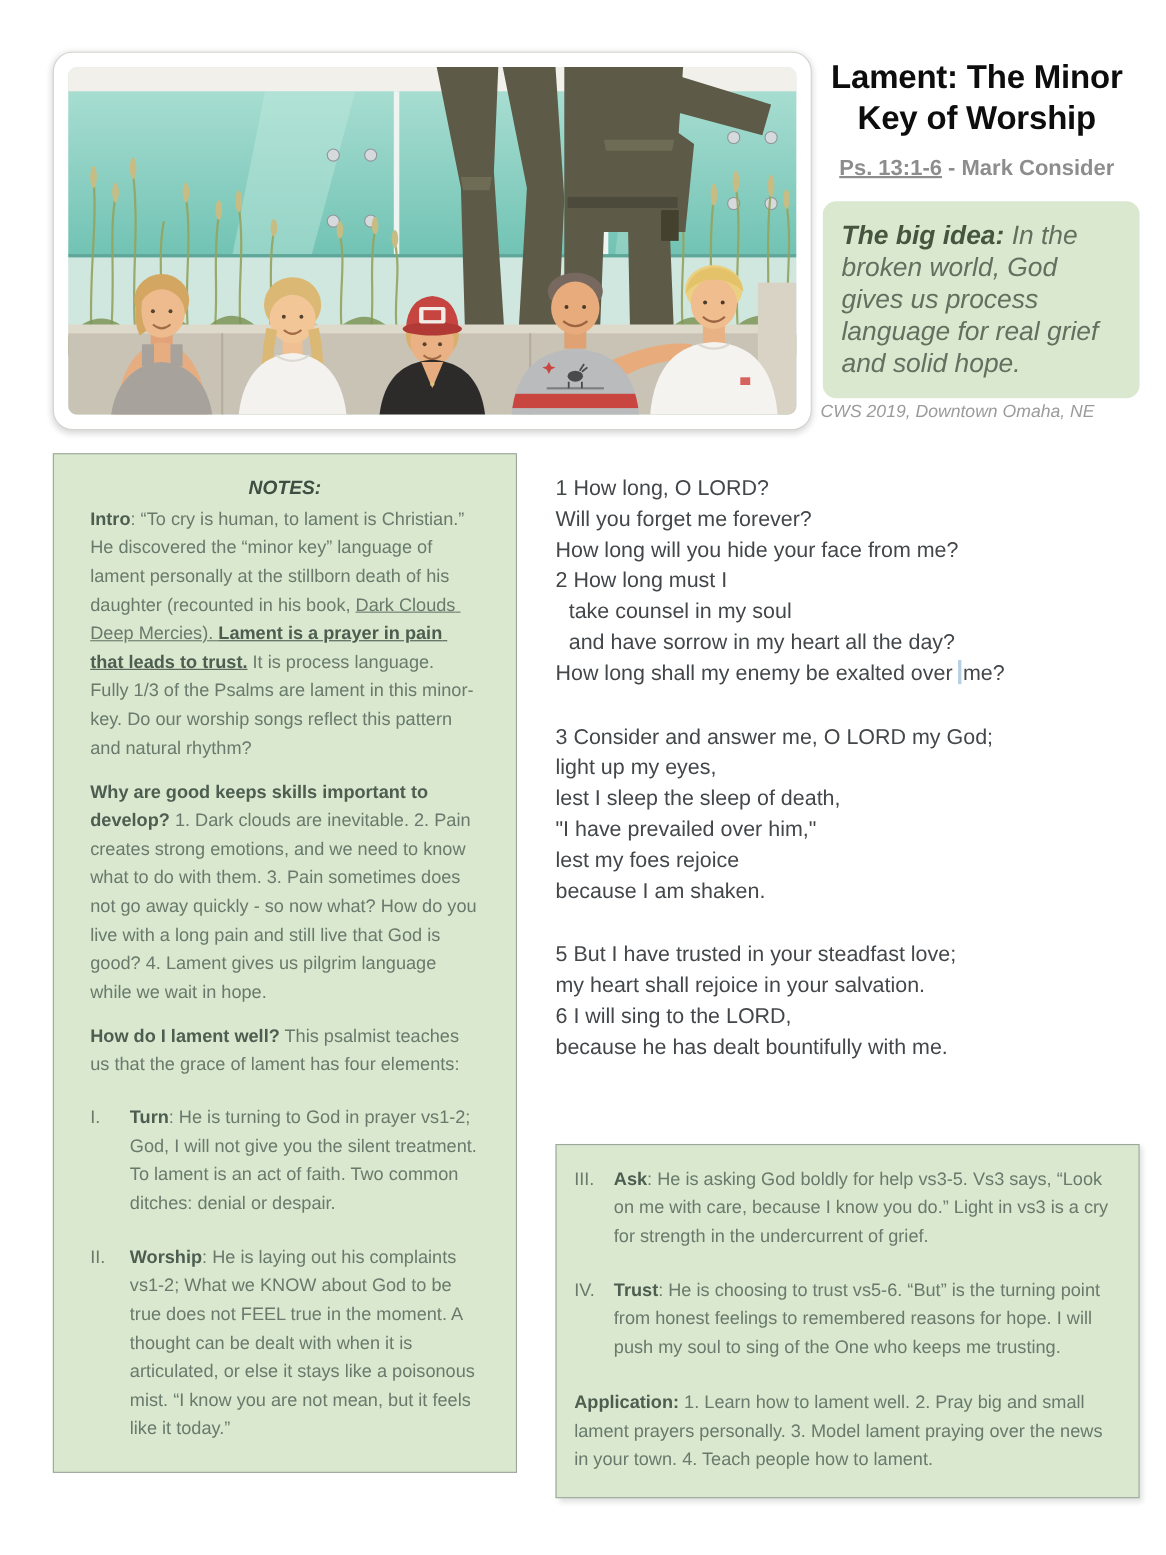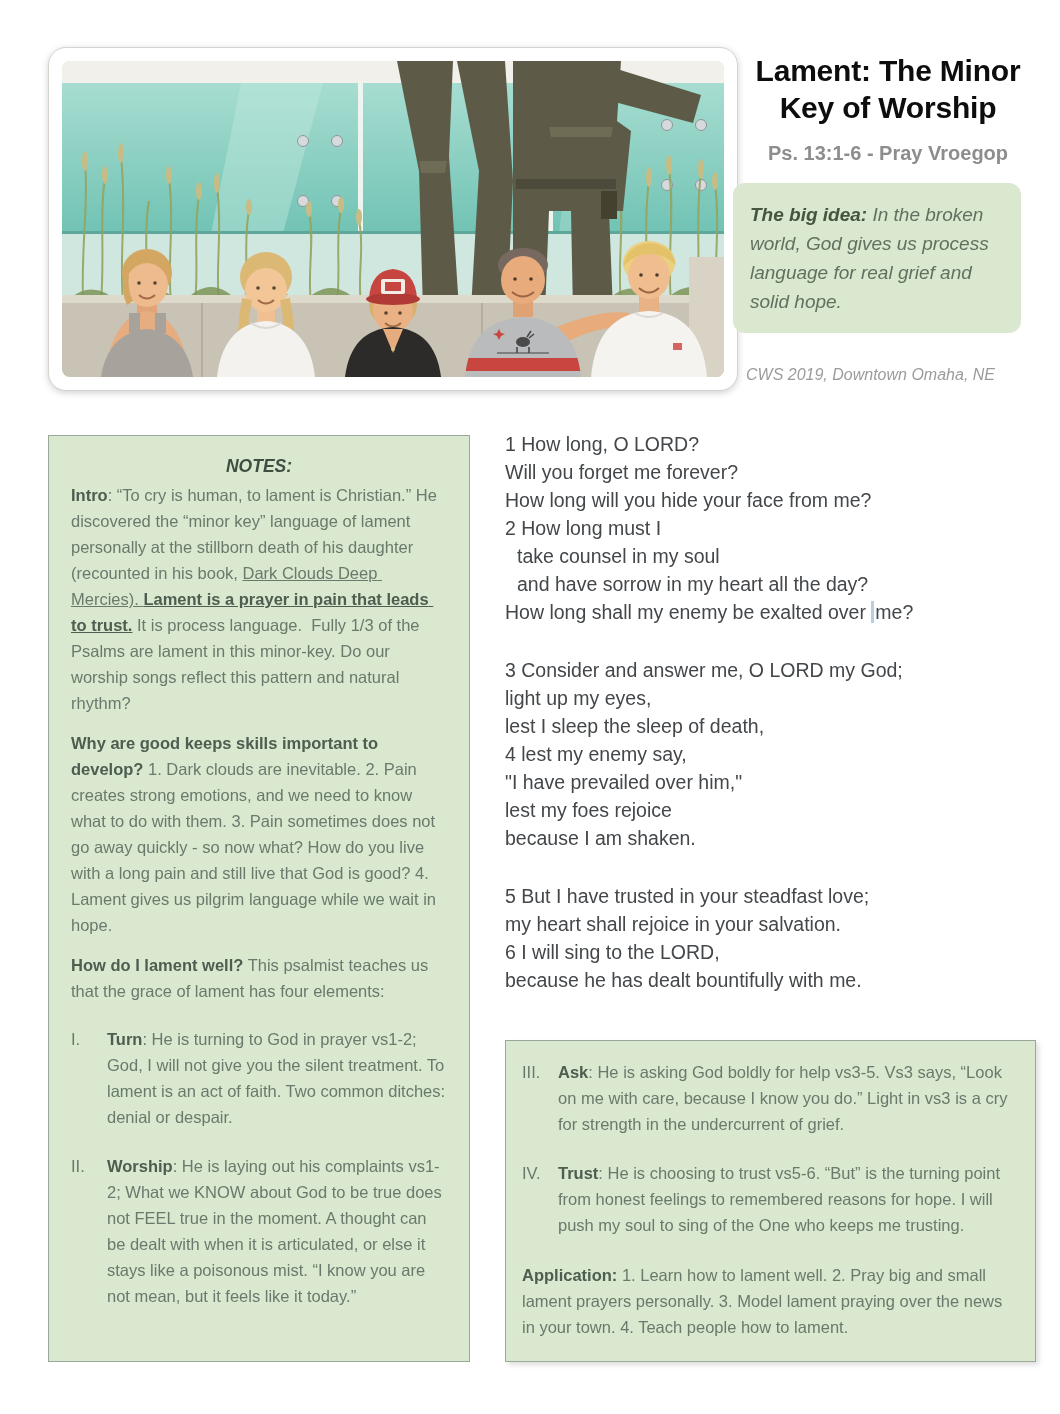--- a/index.html
+++ b/index.html
@@ -12,33 +12,33 @@
     position:absolute; left:48px; top:47px; width:690px; height:344px;
     background:#ffffff; border:1px solid #d6d3ce; border-radius:18px;
     box-shadow:0 2px 7px rgba(0,0,0,.18); padding:13px; box-sizing:border-box;
   }
   .photo-inner { width:100%; height:100%; border-radius:8px; overflow:hidden; background:#cfe7df; }
   .photo-inner svg { display:block; width:100%; height:100%; }
   
   .title-block { position:absolute; left:740px; top:52px; width:296px; text-align:center; }
   .title { margin:0; font-size:30px; font-weight:bold; color:var(--title-black,#0d0d0d); line-height:37px; letter-spacing:-.2px; }
   .subtitle { margin-top:16px; font-size:20px; font-weight:bold; color:var(--subtitle-gray,#8d8d8d); }
-  .subtitle .ref { }
+  .subtitle .ref { text-decoration:underline; }
   .bigidea {
-    position:absolute; left:733px; top:183px; width:288px; box-sizing:border-box;
+    position:absolute; left:748px; top:183px; width:288px; box-sizing:border-box;
     background:var(--box-green,#d9e8cf); border-radius:12px; padding:17px 17px;
-    font-style:italic; font-size:19px; line-height:29px; color:var(--big-idea-text,#62705f);
+    font-style:italic; font-size:24px; line-height:29px; color:var(--big-idea-text,#62705f);
   }
   .bigidea .lbl { font-weight:bold; color:var(--big-idea-label,#45553f); }
   .caption { position:absolute; left:746px; top:366px; width:292px; font-style:italic; font-size:16px; color:var(--caption-gray,#9b9b9b); }
   
   .notes {
-    position:absolute; left:48px; top:435px; width:422px; height:927px; box-sizing:border-box;
+    position:absolute; left:48px; top:412px; width:422px; height:927px; box-sizing:border-box;
     background:var(--box-green,#d9e8cf); border:1px solid var(--box-border,#9aa79b);
-    padding:10px 22px; color:var(--notes-text,#697a6c); font-size:16.5px; line-height:26px;
+    padding:10px 33px; color:var(--notes-text,#697a6c); font-size:16.5px; line-height:26px;
   }
   .notes h2 { margin:7px 0 3px; text-align:center; font-style:italic; font-size:17.5px; color:#3e4e42; }
   .notes p { margin:0 0 14px; white-space:pre-wrap; }
   .lbl { font-weight:bold; color:var(--notes-bold,#4d5d50); }
   .notes .book { text-decoration:underline; }
   .notes .key { font-weight:bold; text-decoration:underline; color:var(--notes-bold,#4d5d50); }
   .notes ol, .study ol { list-style:none; margin:22px 0 0; padding:0; }
   .notes li, .study li { display:flex; margin-bottom:23px; }
   .num { width:36px; flex:none; }
   .li-text { flex:1; }
@@ -227,21 +227,21 @@
           <path d="M530,316 C534,272 554,252 588,250 C622,252 642,272 646,316 Z" fill="#f5f3ef"></path>
           <path d="M574,252 Q588,260 602,252" stroke="#ddd9d2" stroke-width="2" fill="none"></path>
           <rect x="612" y="282" width="9" height="7" fill="#cf4a44" opacity=".85"></rect>
         </g>
       </svg>
     </div>
   </div>
 
   <div class="title-block">
     <h1 class="title">Lament: The Minor Key of Worship</h1>
-    <div class="subtitle"><span class="ref">Ps. 13:1-6</span><span> - </span><span>Pray Vroegop</span></div>
+    <div class="subtitle"><span class="ref">Ps. 13:1-6</span><span> - </span><span>Mark Consider</span></div>
   </div>
 
   <div class="bigidea"><span class="lbl">The big idea:</span><span> In the broken world, God gives us process language for real grief and solid hope.</span></div>
 
   <div class="caption">CWS 2019, Downtown Omaha, NE</div>
 
   <div class="notes">
     <h2>NOTES:</h2>
     <p><span class="lbl">Intro</span><span>: “To cry is human, to lament is Christian.” He discovered the “minor key” language of lament personally at the stillborn death of his daughter (recounted in his book, </span><span class="book">Dark Clouds Deep Mercies). </span><span class="key">Lament is a prayer in pain that leads to trust.</span><span> It is process language.  Fully 1/3 of the Psalms are lament in this minor-key. Do our worship songs reflect this pattern and natural rhythm?</span></p>
     <p><span class="lbl">Why are good keeps skills important to develop?</span><span> 1. Dark clouds are inevitable. 2. Pain creates strong emotions, and we need to know what to do with them. 3. Pain sometimes does not go away quickly - so now what? How do you live with a long pain and still live that God is good? 4. Lament gives us pilgrim language while we wait in hope.</span></p>
@@ -272,21 +272,20 @@
           <div class="line indent"><span>and have sorrow in my heart all the day?</span></div>
         </div>
       <div class="line"><span>How long shall my enemy be exalted over </span><span class="cursor"></span><span>me?</span></div>
     </div>
     <div class="stanza">
       <div>
 
       <div class="line"><span>3 Consider and answer me, O LORD my God;</span></div>
           <div class="line"><span>light up my eyes,</span></div>
           <div class="line"><span>lest I sleep the sleep of death,</span></div>
-          <div class="line"><span>4 lest my enemy say,</span></div>
           <div class="line"><span>"I have prevailed over him,"</span></div>
           <div class="line"><span>lest my foes rejoice</span></div>
           <div class="line"><span>because I am shaken.</span></div>
         </div>
     </div>
     <div class="stanza">
       <div>
 
       <div class="line"><span>5 But I have trusted in your steadfast love;</span></div>
           <div class="line"><span>my heart shall rejoice in your salvation.</span></div>

